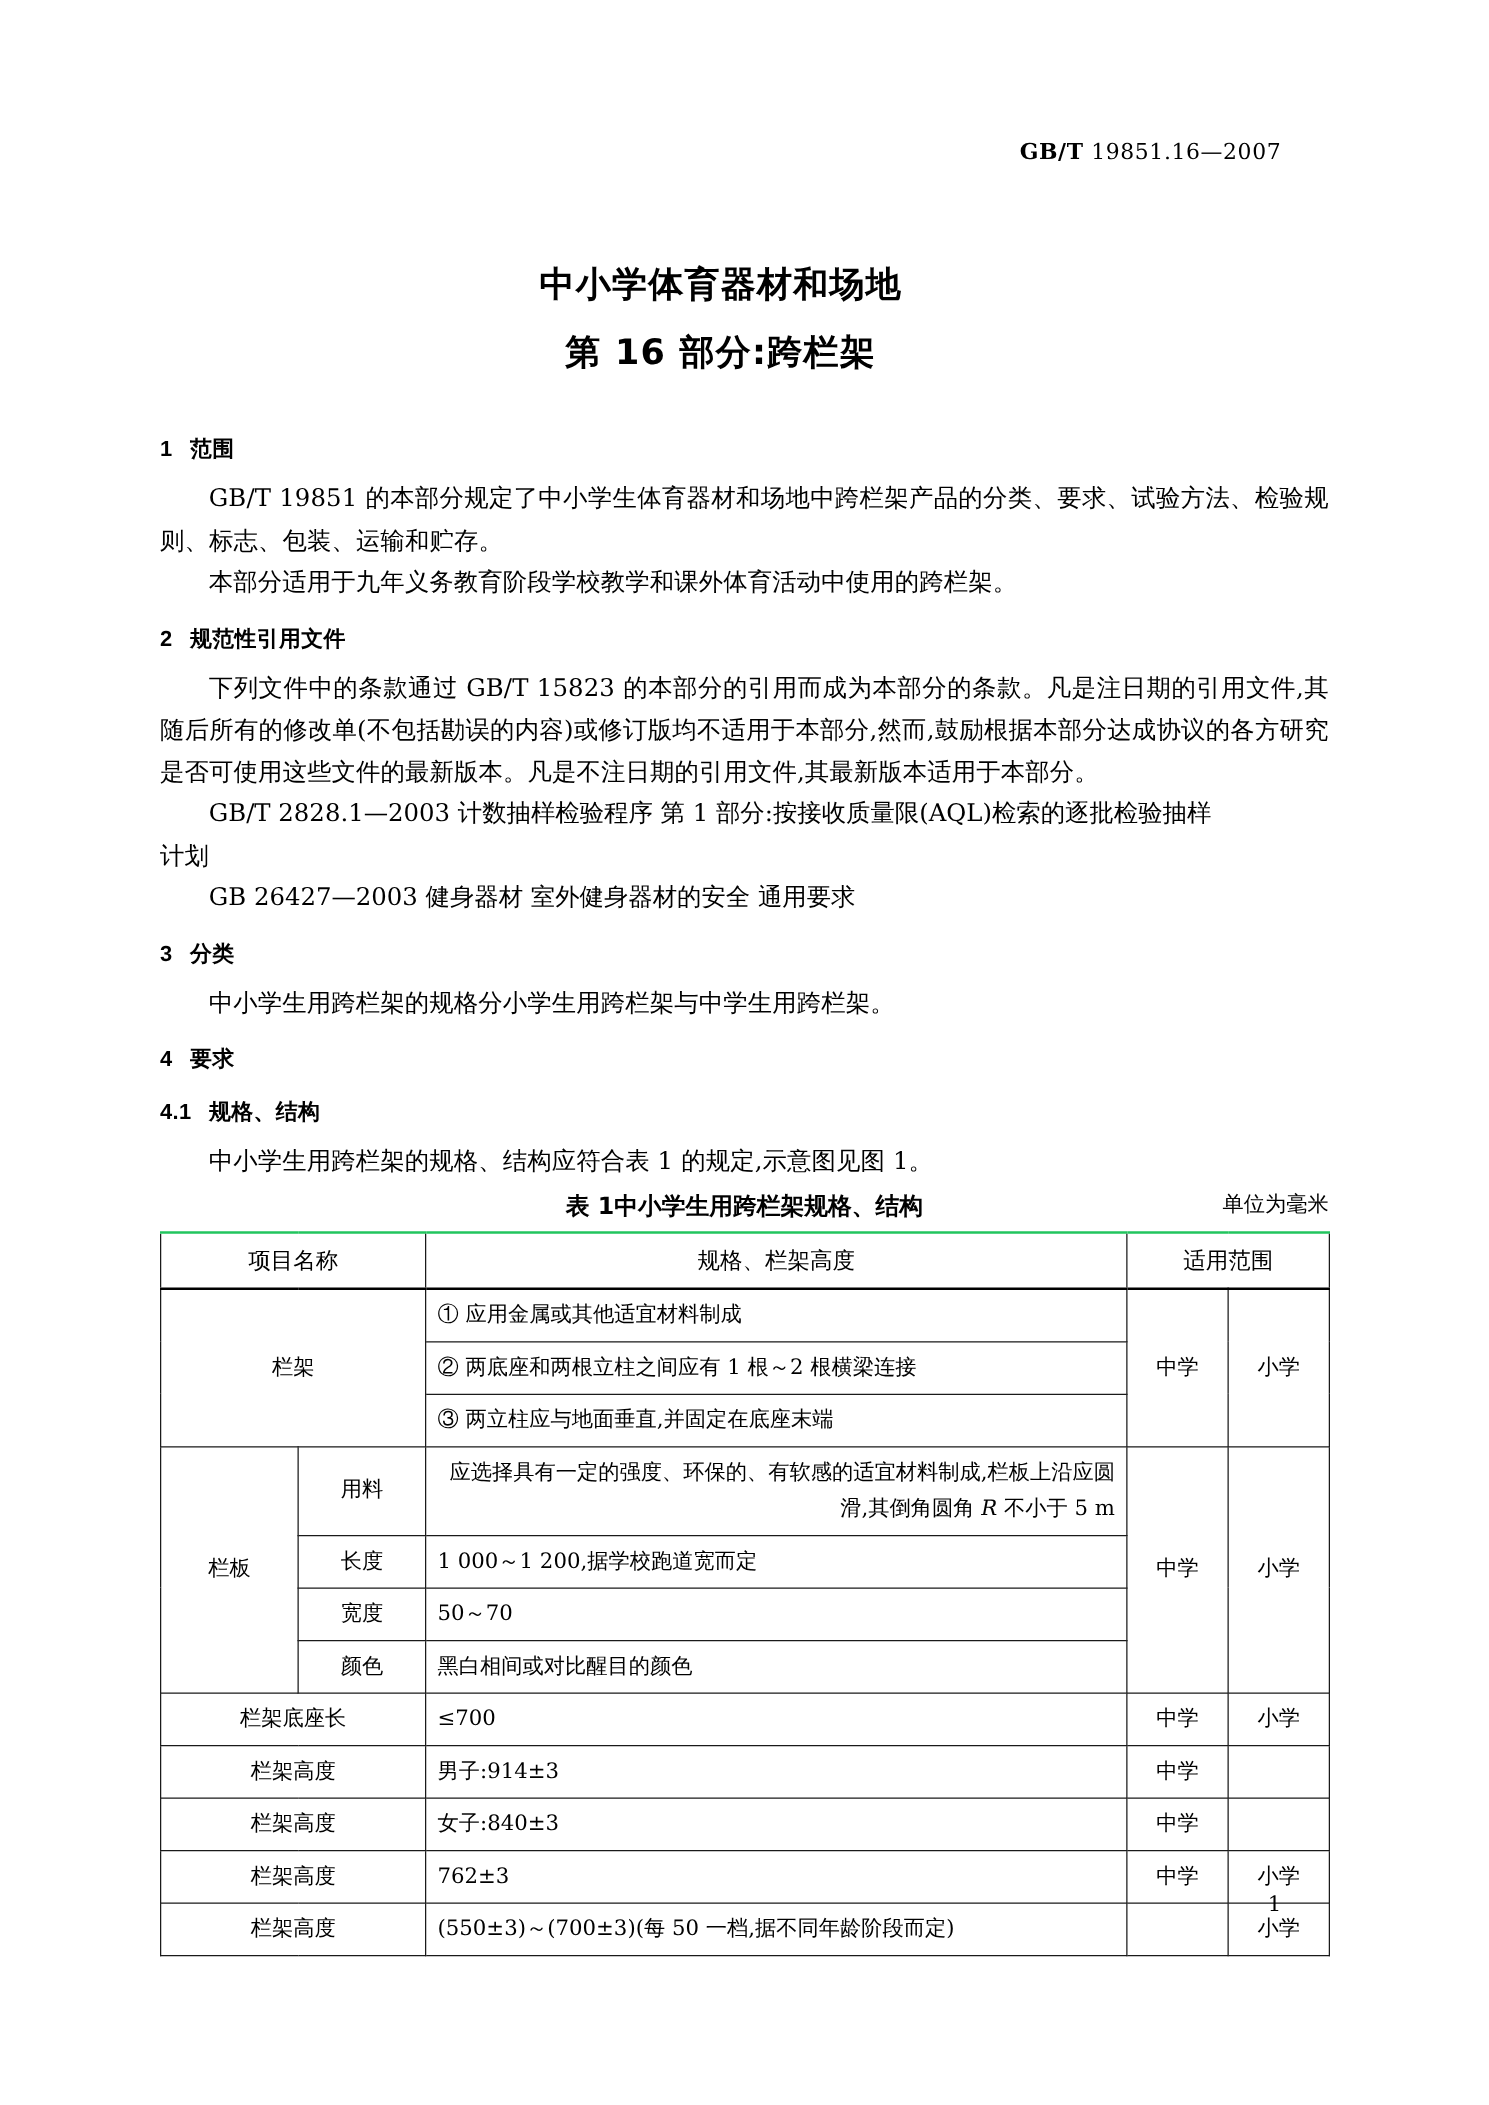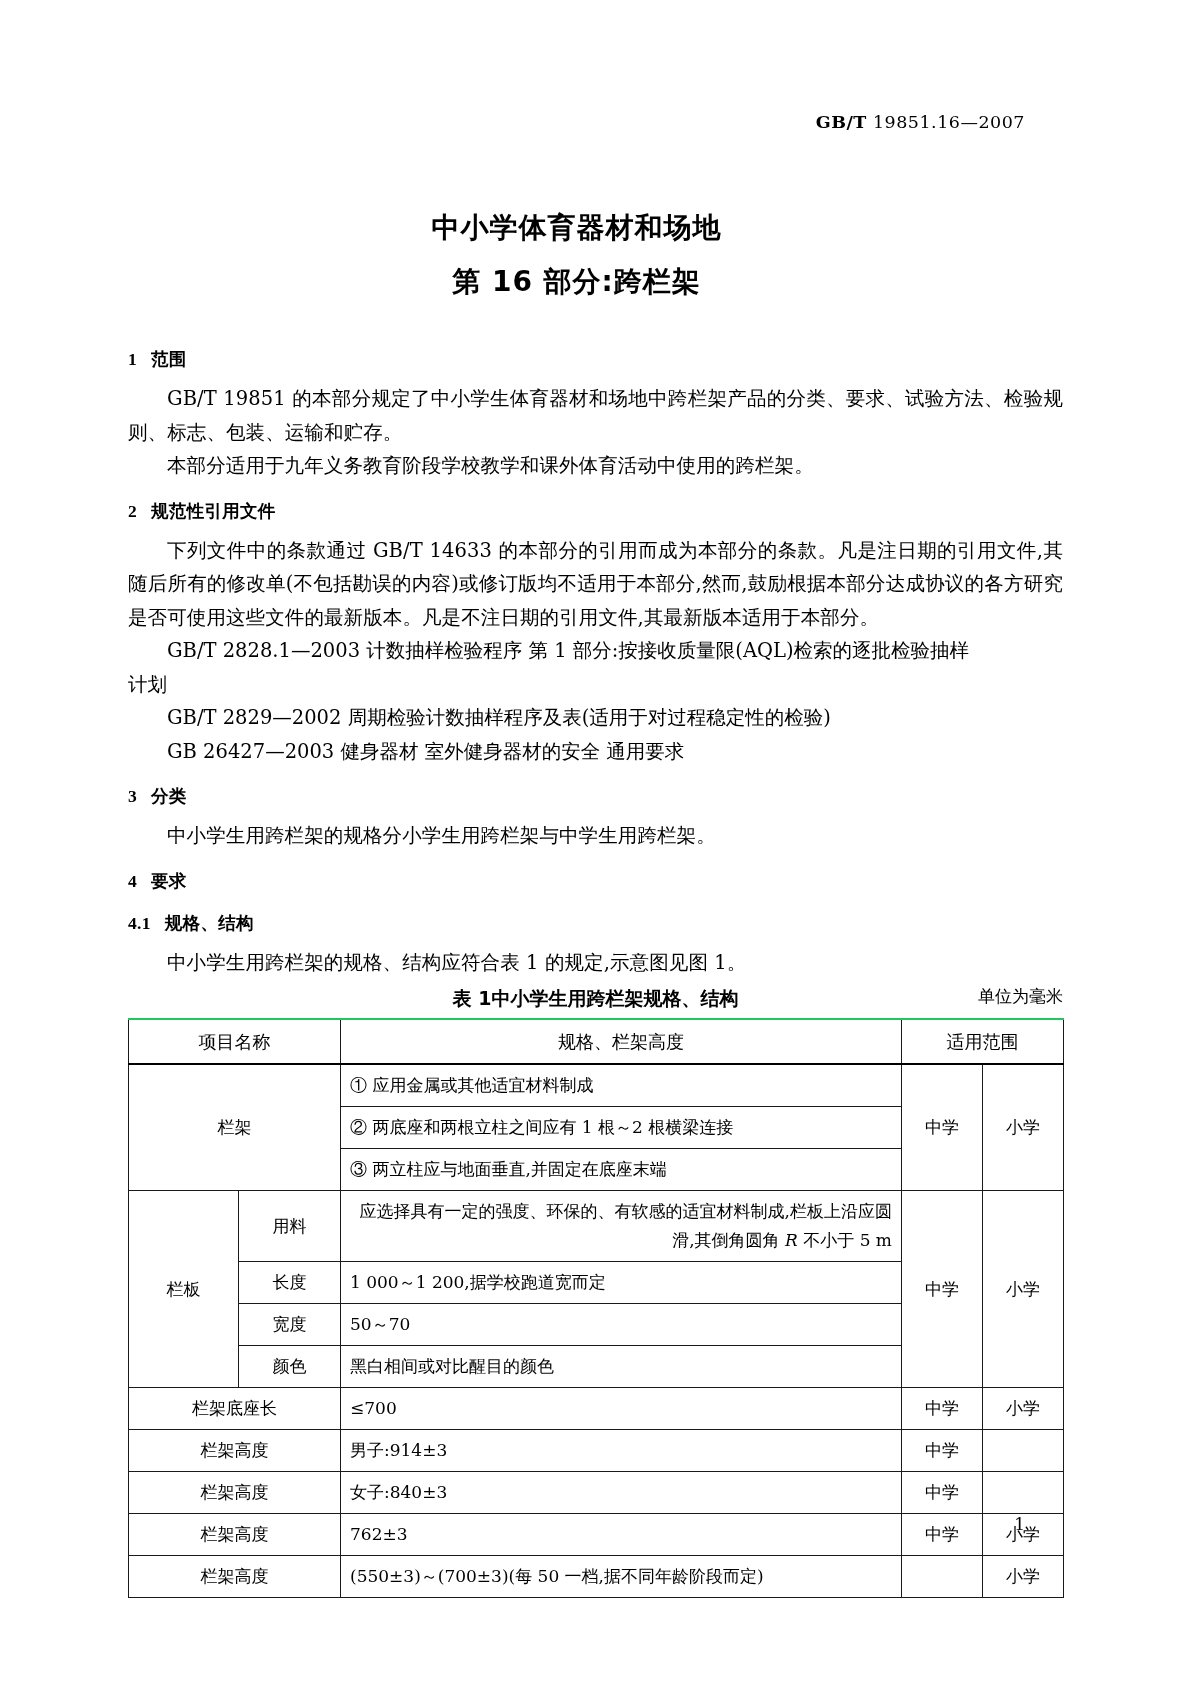--- a/index.html
+++ b/index.html
@@ -54,21 +54,21 @@
 
   
   .content {
     position: absolute;
     top: 345px;
     left: 128px;
     width: 935px;
   }
 
   h2.clause {
-    font-family: Liberation Serif, serif;
+    font-family: Liberation Sans, sans-serif;
     font-weight: bold;
     font-size: 17.5px;
     margin: 0;
     padding: 0;
     line-height: 28px;
     letter-spacing: 0.3px;
   }
   .clause-num { margin-right: 14px; }
 
   p.para {
@@ -177,24 +177,23 @@
     <div class="gap-sm"></div>
     <p class="para">GB/T 19851 的本部分规定了中小学生体育器材和场地中跨栏架产品的分类、要求、试验方法、检验规则、标志、包装、运输和贮存。</p>
     <p class="para">本部分适用于九年义务教育阶段学校教学和课外体育活动中使用的跨栏架。</p>
 
     <div class="gap-md"></div>
 
     <h2 class="clause">
       <span class="clause-num">2</span><span>规范性引用文件</span>
     </h2>
     <div class="gap-sm"></div>
-    <p class="para">下列文件中的条款通过 GB/T 14633 的本部分的引用而成为本部分的条款。凡是注日期的引用文件,其随后所有的修改单(不包括勘误的内容)或修订版均不适用于本部分,然而,鼓励根据本部分达成协议的各方研究是否可使用这些文件的最新版本。凡是不注日期的引用文件,其最新版本适用于本部分。</p>
+    <p class="para">下列文件中的条款通过 GB/T 15823 的本部分的引用而成为本部分的条款。凡是注日期的引用文件,其随后所有的修改单(不包括勘误的内容)或修订版均不适用于本部分,然而,鼓励根据本部分达成协议的各方研究是否可使用这些文件的最新版本。凡是不注日期的引用文件,其最新版本适用于本部分。</p>
     <p class="ref">GB/T 2828.1—2003    计数抽样检验程序    第 1 部分:按接收质量限(AQL)检索的逐批检验抽样</p>
     <p class="ref-cont">计划</p>
-    <p class="ref">GB/T 2829—2002    周期检验计数抽样程序及表(适用于对过程稳定性的检验)</p>
     <p class="ref">GB 26427—2003    健身器材    室外健身器材的安全    通用要求</p>
 
     <div class="gap-md"></div>
 
     <h2 class="clause">
       <span class="clause-num">3</span><span>分类</span>
     </h2>
     <div class="gap-sm"></div>
     <p class="para">中小学生用跨栏架的规格分小学生用跨栏架与中学生用跨栏架。</p>
 

